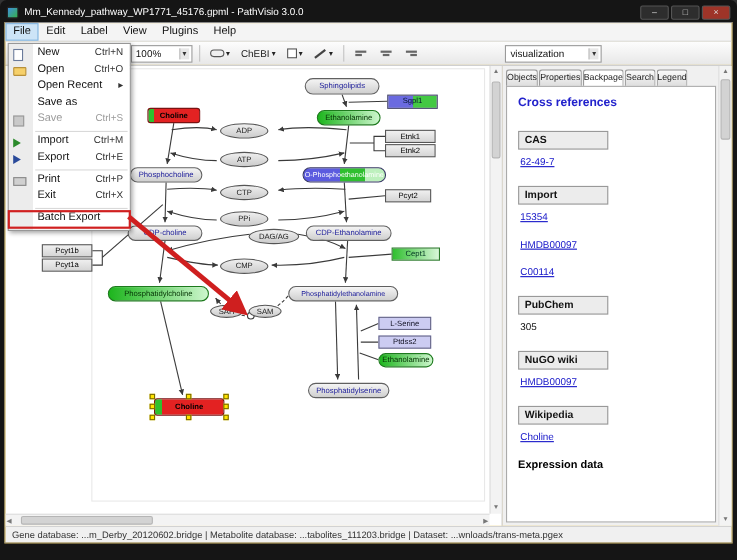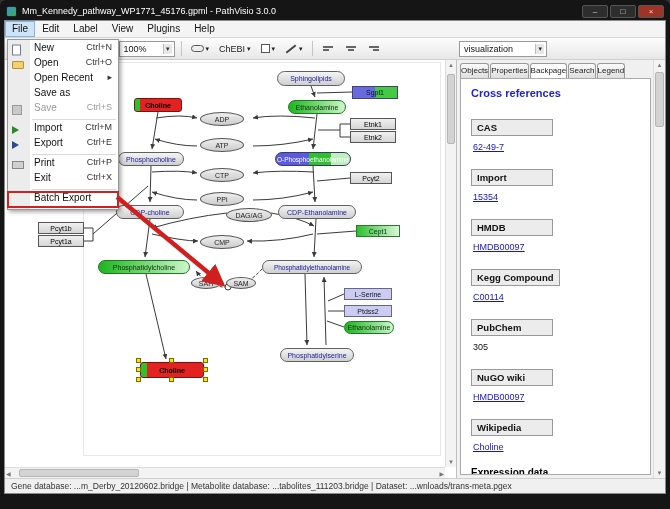--- a/index.html
+++ b/index.html
@@ -292,25 +292,23 @@
 
           <div class="bp-sec">
             <div class="bp-hdr">CAS</div>
             <a class="bp-link">62-49-7</a>
           </div>
           <div class="bp-sec">
             <div class="bp-hdr">Import</div>
             <a class="bp-link">15354</a>
           </div>
           <div class="bp-sec">
-            <div class="bp-hdr">HMDB</div>
             <a class="bp-link">HMDB00097</a>
           </div>
           <div class="bp-sec">
-            <div class="bp-hdr">Kegg Compound</div>
             <a class="bp-link">C00114</a>
           </div>
           <div class="bp-sec">
             <div class="bp-hdr">PubChem</div>
             <span class="bp-plain">305</span>
           </div>
           <div class="bp-sec">
             <div class="bp-hdr">NuGO wiki</div>
             <a class="bp-link">HMDB00097</a>
           </div>

